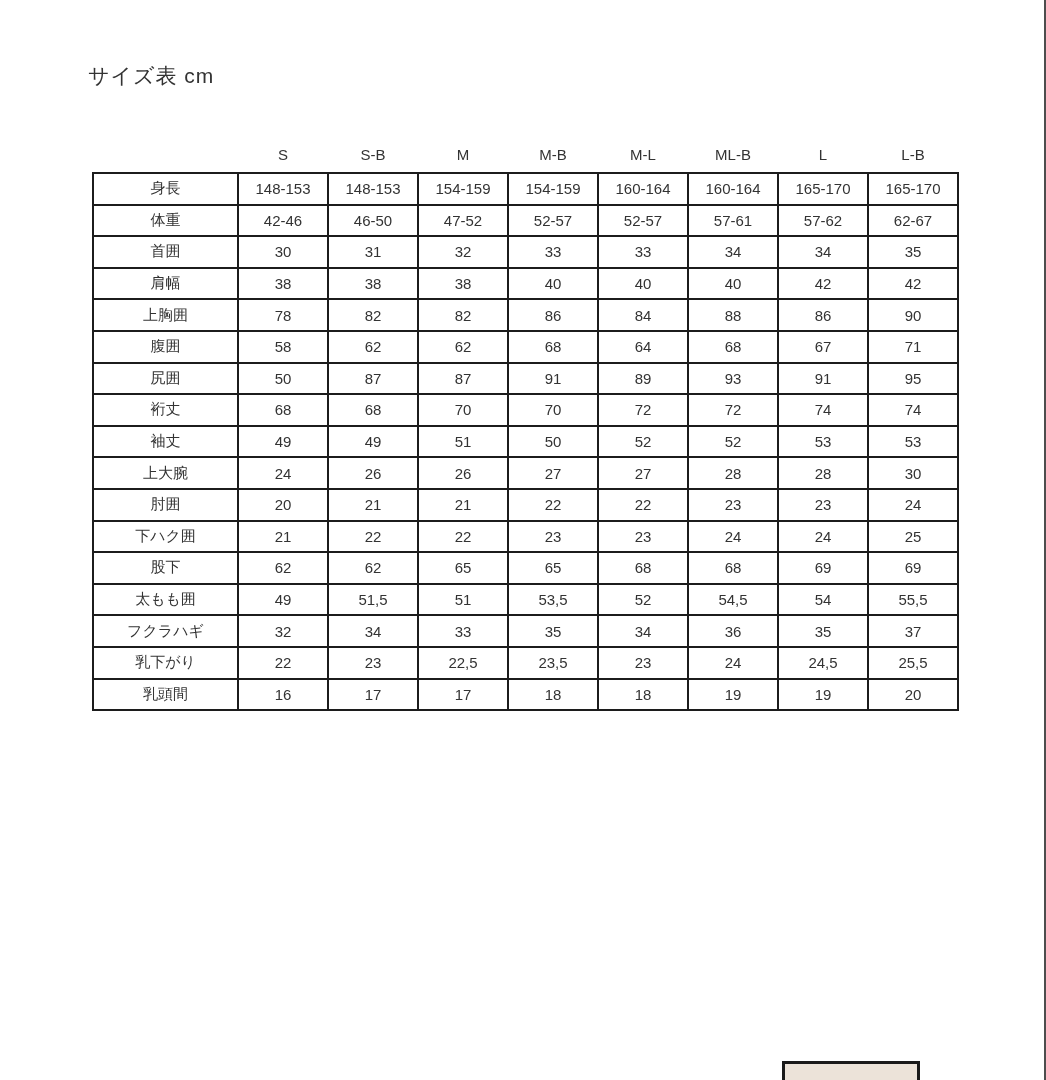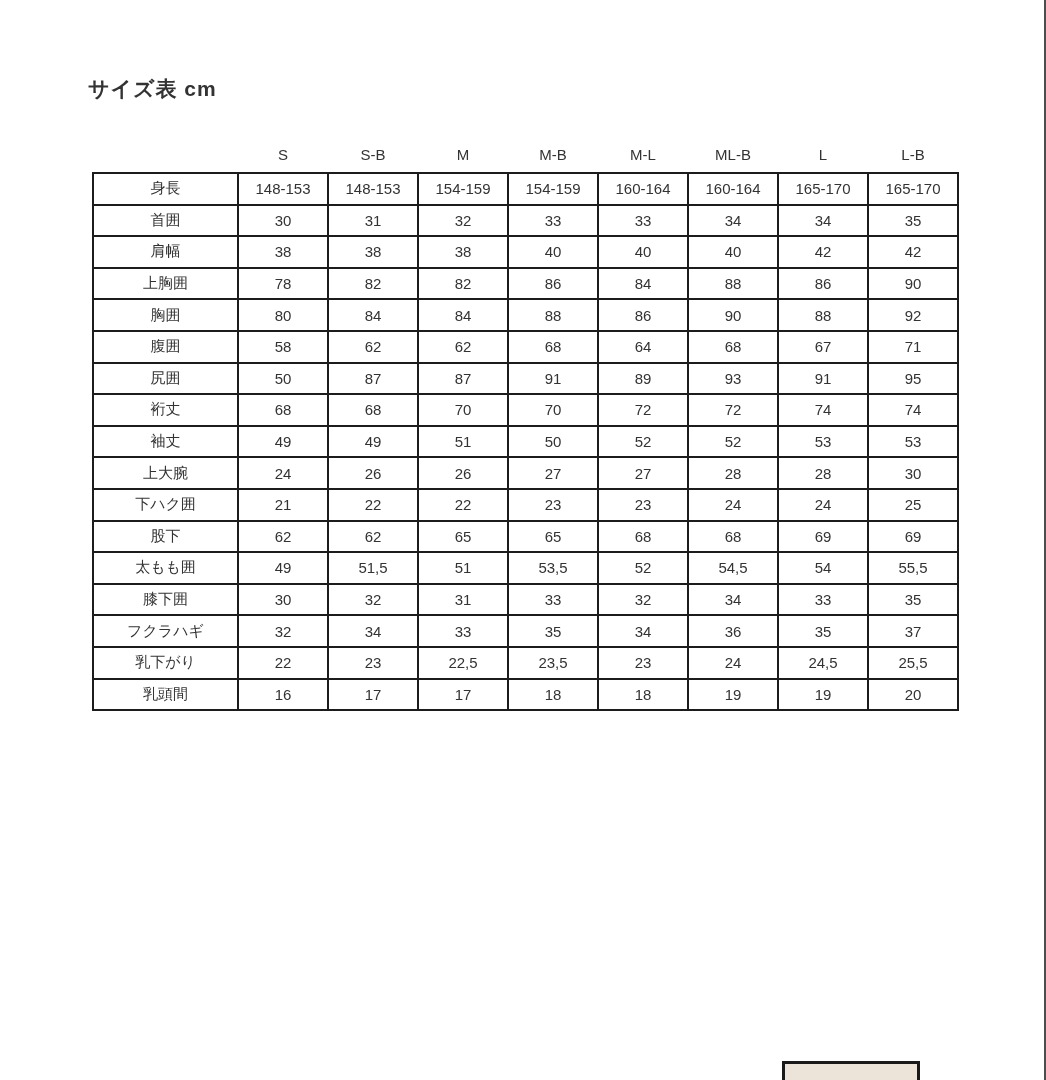--- a/index.html
+++ b/index.html
@@ -5,23 +5,23 @@
   * { box-sizing: border-box; margin: 0; padding: 0; }
   html, body {
     width: 1046px; height: 1080px;
     background: #ffffff;
     overflow: hidden;
     position: relative;
     font-family: "Liberation Sans", "DejaVu Sans", sans-serif;
   }
   .page-title {
     position: absolute;
-    left: 88px; top: 75px;
+    left: 88px; top: 62px;
     font-size: 21px;
-    font-weight: 700;
+    font-weight: 400;
     color: #333333;
     letter-spacing: 1px;
   }
   table.size-table {
     position: absolute;
     left: 92px; top: 141px;
     border-collapse: collapse;
     table-layout: fixed;
   }
   table.size-table col.label-col { width: 145px; }
@@ -96,20 +96,31 @@
         <td>148-153</td>
         <td>148-153</td>
         <td>154-159</td>
         <td>154-159</td>
         <td>160-164</td>
         <td>160-164</td>
         <td>165-170</td>
         <td>165-170</td>
       </tr>
       <tr>
+        <th>体重</th>
+        <td>42-46</td>
+        <td>46-50</td>
+        <td>47-52</td>
+        <td>52-57</td>
+        <td>52-57</td>
+        <td>57-61</td>
+        <td>57-62</td>
+        <td>62-67</td>
+      </tr>
+      <tr>
         <th>首囲</th>
         <td>30</td>
         <td>31</td>
         <td>32</td>
         <td>33</td>
         <td>33</td>
         <td>34</td>
         <td>34</td>
         <td>35</td>
       </tr>
@@ -129,31 +140,20 @@
         <td>78</td>
         <td>82</td>
         <td>82</td>
         <td>86</td>
         <td>84</td>
         <td>88</td>
         <td>86</td>
         <td>90</td>
       </tr>
       <tr>
-        <th>胸囲</th>
-        <td>80</td>
-        <td>84</td>
-        <td>84</td>
-        <td>88</td>
-        <td>86</td>
-        <td>90</td>
-        <td>88</td>
-        <td>92</td>
-      </tr>
-      <tr>
         <th>腹囲</th>
         <td>58</td>
         <td>62</td>
         <td>62</td>
         <td>68</td>
         <td>64</td>
         <td>68</td>
         <td>67</td>
         <td>71</td>
       </tr>
@@ -195,20 +195,31 @@
         <td>24</td>
         <td>26</td>
         <td>26</td>
         <td>27</td>
         <td>27</td>
         <td>28</td>
         <td>28</td>
         <td>30</td>
       </tr>
       <tr>
+        <th>肘囲</th>
+        <td>20</td>
+        <td>21</td>
+        <td>21</td>
+        <td>22</td>
+        <td>22</td>
+        <td>23</td>
+        <td>23</td>
+        <td>24</td>
+      </tr>
+      <tr>
         <th>下ハク囲</th>
         <td>21</td>
         <td>22</td>
         <td>22</td>
         <td>23</td>
         <td>23</td>
         <td>24</td>
         <td>24</td>
         <td>25</td>
       </tr>
@@ -228,31 +239,20 @@
         <td>49</td>
         <td>51,5</td>
         <td>51</td>
         <td>53,5</td>
         <td>52</td>
         <td>54,5</td>
         <td>54</td>
         <td>55,5</td>
       </tr>
       <tr>
-        <th>膝下囲</th>
-        <td>30</td>
-        <td>32</td>
-        <td>31</td>
-        <td>33</td>
-        <td>32</td>
-        <td>34</td>
-        <td>33</td>
-        <td>35</td>
-      </tr>
-      <tr>
         <th>フクラハギ</th>
         <td>32</td>
         <td>34</td>
         <td>33</td>
         <td>35</td>
         <td>34</td>
         <td>36</td>
         <td>35</td>
         <td>37</td>
       </tr>

